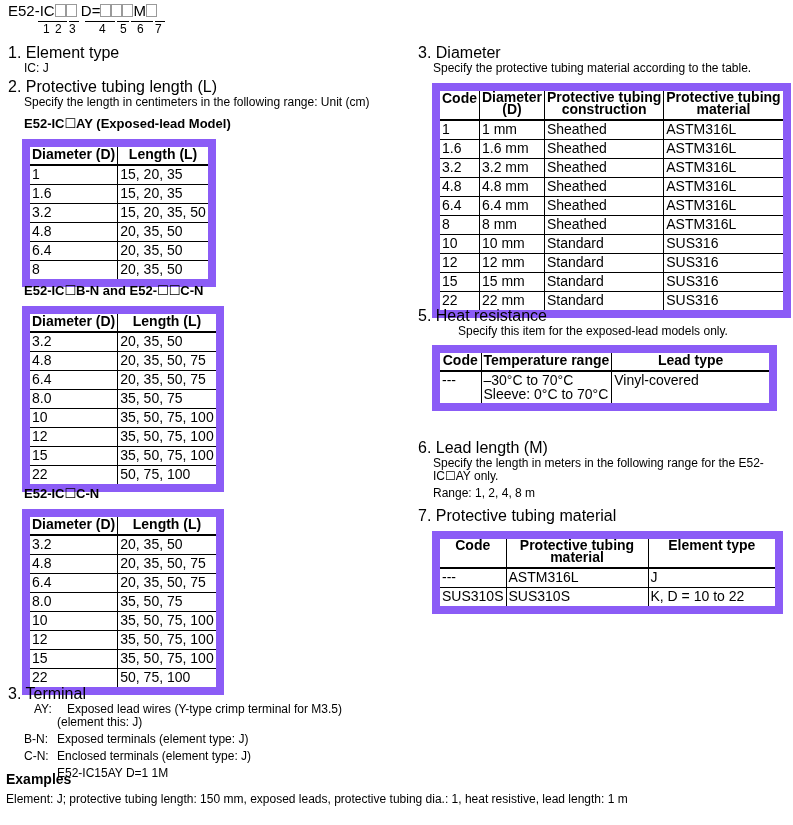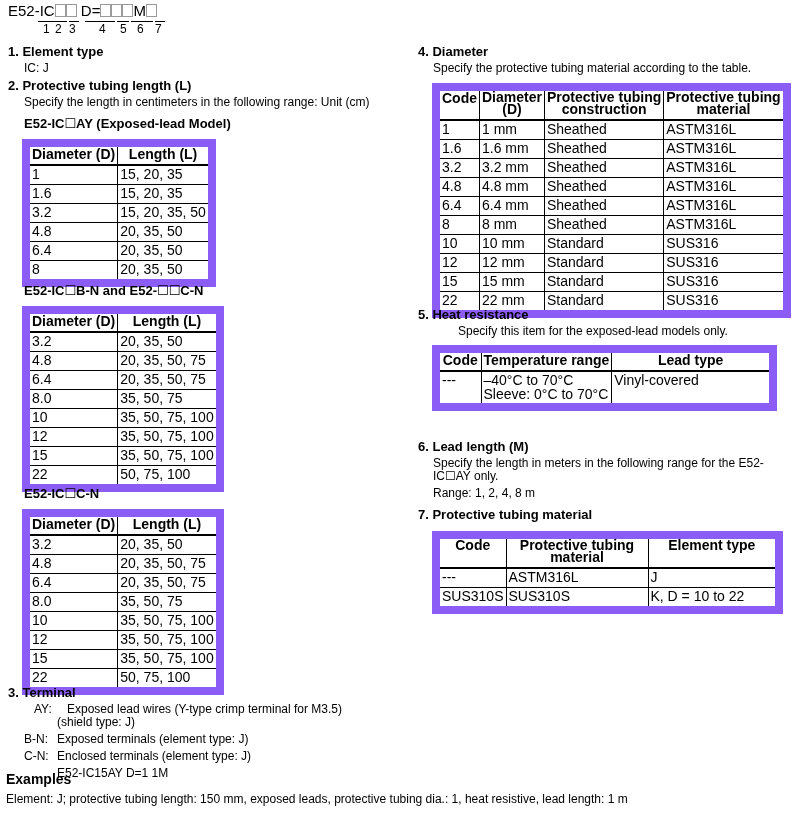--- a/index.html
+++ b/index.html
@@ -3,21 +3,21 @@
 <meta charset="utf-8">
 <style>
   html, body { margin:0; padding:0; background:#ffffff; }
   body { width:793px; height:825px; position:relative; overflow:hidden;
          font-family:"Liberation Sans", "DejaVu Sans", sans-serif; color:#000; font-size:12px; }
   .abs { position:absolute; }
   .model { left:8px; top:2px; font-size:15px; letter-spacing:0; white-space:nowrap; }
   .box { display:inline-block; width:9px; height:11px; border:1px solid #9a9a9a; vertical-align:-1px; margin-right:0px; }
   .seg { position:absolute; height:1px; background:#000; top:21px; }
   .num { position:absolute; top:22px; font-size:12px; }
-  .h { font-weight:bold; font-size:13px; white-space:nowrap; }
+  .h { font-weight:normal; font-size:16px; white-space:nowrap; }
   .t { font-size:12px; white-space:nowrap; }
   .sub { font-weight:bold; font-size:13px; white-space:nowrap; }
   table.spec { position:absolute; border-collapse:collapse; border:8px solid #8b5cf6; font-size:14px; }
   table.spec th, table.spec td { border:1px solid #000; padding:0 2px; line-height:14px; height:17px; text-align:left; vertical-align:top; white-space:nowrap; }
   table.spec th { font-weight:bold; text-align:center; border-bottom:2px solid #000; }
   table.spec td { padding-top:1px; }
   .term-code { display:inline-block; width:33px; }
   .ex-h { font-weight:bold; font-size:14px; }
 </style>
 </head>
@@ -180,33 +180,33 @@
         <td>22</td>
         <td>50, 75, 100</td>
       </tr>
   </tbody>
 </table>
 
 <div class="abs h" style="left:8px;top:685px;">3.  Terminal</div>
 <div class="abs t" style="left:34px;top:702px;">
   <span class="term-code">AY:</span><span>Exposed lead wires (Y-type crimp terminal for M3.5)</span>
 </div>
-<div class="abs t" style="left:57px;top:715px;">(shield type: J)</div>
+<div class="abs t" style="left:57px;top:715px;">(element this: J)</div>
 <div class="abs t" style="left:24px;top:732px;">
   <span class="term-code">B-N:</span><span>Exposed terminals (element type: J)</span>
 </div>
 <div class="abs t" style="left:24px;top:749px;">
   <span class="term-code">C-N:</span><span>Enclosed terminals (element type: J)</span>
 </div>
 
 <div class="abs ex-h" style="left:6px;top:771px;">Examples</div>
 <div class="abs t" style="left:6px;top:792px;">Element: J; protective tubing length: 150 mm, exposed leads, protective tubing dia.: 1, heat resistive, lead length: 1 m</div>
 <div class="abs t" style="left:57px;top:766px;">E52-IC15AY D=1 1M</div>
 
-<div class="abs h" style="left:418px;top:44px;">4.  Diameter</div>
+<div class="abs h" style="left:418px;top:44px;">3.  Diameter</div>
 <div class="abs t" style="left:433px;top:61px;">Specify the protective tubing material according to the table.</div>
 <table class="spec" style="left:432px;top:83px;width:344px;">
   <colgroup>
       <col style="width:45px">
       <col style="width:64px">
       <col style="width:109px">
       <col>
     </colgroup>
   <thead>
       <tr>
@@ -291,21 +291,21 @@
   <thead>
       <tr>
     <th>Code</th>
     <th>Temperature range</th>
     <th>Lead type</th>
   </tr>
     </thead>
   <tbody>
     <tr>
       <td style="height:30px;">---</td>
-      <td style="height:30px;"><span>–40°C to 70°C</span><br><span>Sleeve: 0°C to 70°C</span></td>
+      <td style="height:30px;"><span>–30°C to 70°C</span><br><span>Sleeve: 0°C to 70°C</span></td>
       <td style="height:30px;"><span>Vinyl-covered</span><br><span></span></td>
     </tr>
   </tbody>
 </table>
 
 <div class="abs h" style="left:418px;top:439px;">6.  Lead length (M)</div>
 <div class="abs t" style="left:433px;top:456px;">Specify the length in meters in the following range for the E52-</div>
 <div class="abs t" style="left:433px;top:469px;">IC☐AY only.</div>
 <div class="abs t" style="left:433px;top:486px;">Range: 1, 2, 4, 8 m</div>
 

